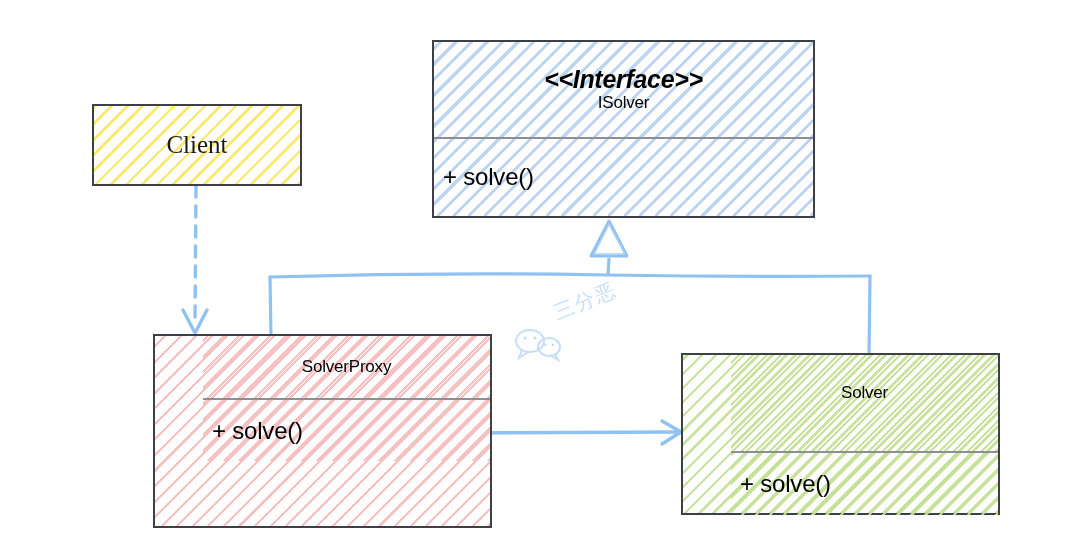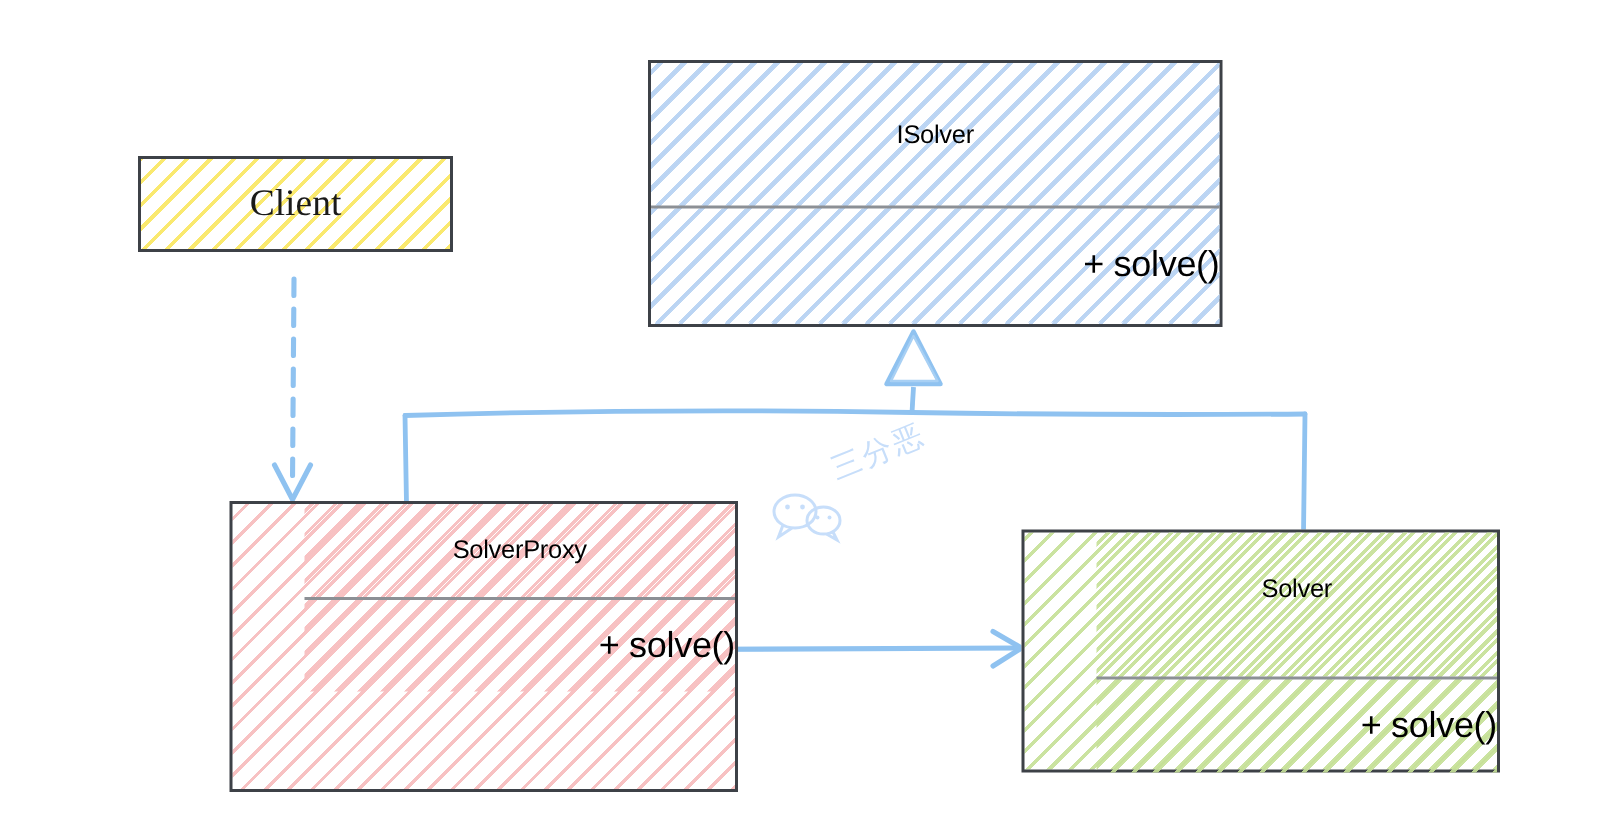--- a/index.html
+++ b/index.html
@@ -37,21 +37,21 @@
   .cmp-title {
     display: flex;
     flex-direction: column;
     align-items: center;
     justify-content: center;
     text-align: center;
   }
   .cmp-body {
     display: flex;
     align-items: center;
-    justify-content: flex-end;
+    justify-content: flex-start;
     padding-left: 9px;
   }
 
   .stereotype {
     font-style: italic;
     font-weight: 700;
     font-size: 25px;
     color: #000000;
     line-height: 1.08;
     letter-spacing: -0.3px;
@@ -177,28 +177,29 @@
 
      Solver (association) --&gt;
     <g>
       <path d="M 444 433 L 679 432" stroke="#8fc2f0" stroke-width="3.4" fill="none" stroke-linecap="round"></path>
       <path d="M 662 421 L 681 432 L 662 444" stroke="#8fc2f0" stroke-width="3.4" fill="none" stroke-linecap="round" stroke-linejoin="round"></path>
     </g>
   </svg>
 
   <div class="uml-box hatch-blue" style="left:432px; top:40px; width:383px; height:178px;">
     <div class="compartment cmp-title hatch-blue" style="height:95px;">
+      <div class="stereotype">&lt;&lt;Interface&gt;&gt;</div>
       <div class="class-name">ISolver</div>
     </div>
     <div class="compartment cmp-body hatch-blue" style="height:78px;">
       <div class="member">+ solve()</div>
     </div>
   </div>
 
-  <div class="uml-box hatch-yellow" style="left:92px; top:104px; width:210px; height:64px;">
+  <div class="uml-box hatch-yellow" style="left:92px; top:104px; width:210px; height:82px;">
     <div class="compartment cmp-title hatch-yellow" style="height:100%;">
       <div class="plain-name">Client</div>
     </div>
   </div>
 
   <div class="uml-box hatch-pink" style="left:105px; top:334px; width:339px; height:194px;">
     <div class="compartment cmp-title hatch-pink" style="height:62px;">
       <div class="class-name">SolverProxy</div>
     </div>
     <div class="compartment cmp-body hatch-pink" style="height:63px;">

